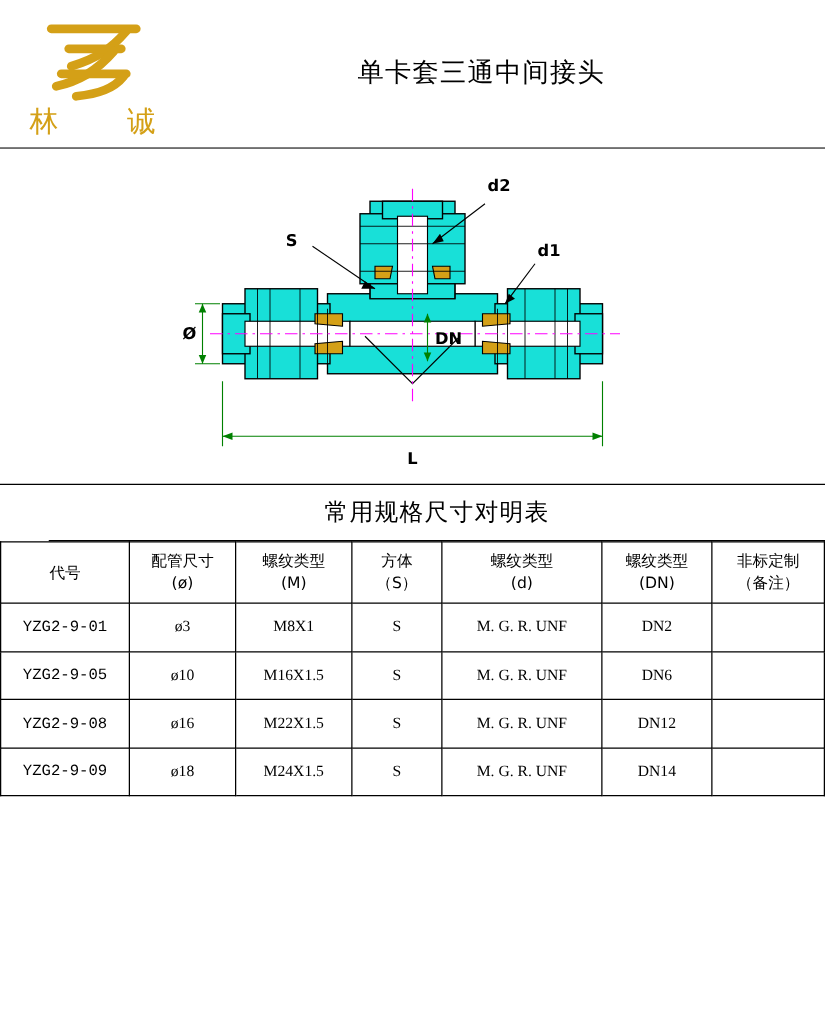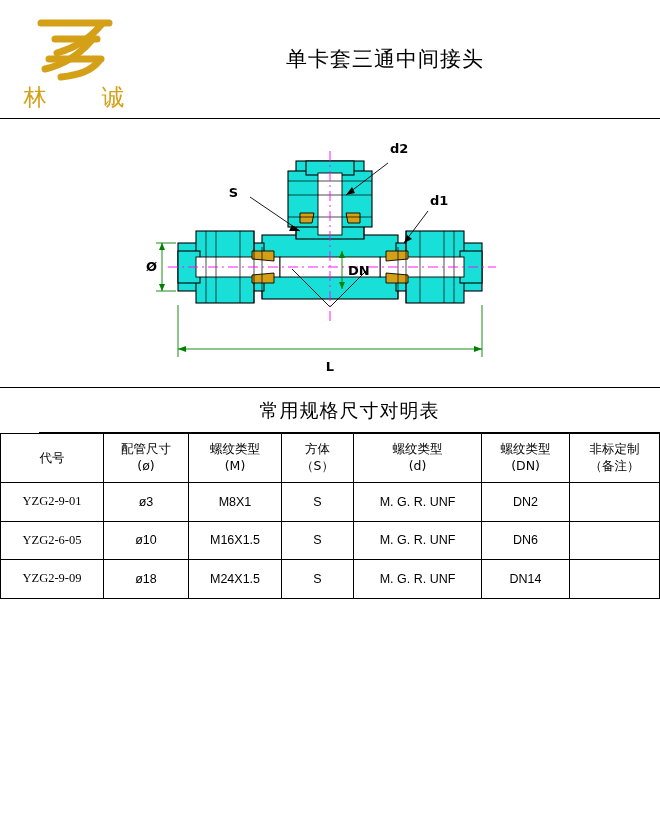--- a/index.html
+++ b/index.html
@@ -92,26 +92,26 @@
   }
   table.spec thead th {
     height: 48px;
     line-height: 1.35;
     font-weight: normal;
   }
   table.spec tbody td {
     height: 37.5px;
   }
   table.spec tbody td.code {
-    font-family: Liberation Serif, serif;
+    font-family: Liberation Mono, monospace;
     font-size: 12.5px;
     letter-spacing: 0px;
   }
   table.spec tbody td.mono {
-    font-family: Liberation Sans, sans-serif;
+    font-family: Liberation Serif, serif;
     font-size: 12.5px;
   }
   .hdr-line2 { display: block; }
   .col1 { width: 103px; }
   .col2 { width: 85px; }
   .col3 { width: 93px; }
   .col4 { width: 72px; }
   .col5 { width: 128px; }
   .col6 { width: 88px; }
   .col7 { width: auto; }
@@ -300,26 +300,35 @@
       <tr>
         <td class="code">YZG2-9-01</td>
         <td class="mono">ø3</td>
         <td class="mono">M8X1</td>
         <td class="mono">S</td>
         <td class="mono">M. G. R. UNF</td>
         <td class="mono">DN2</td>
         <td class="mono"></td>
       </tr>
       <tr>
-        <td class="code">YZG2-6-05</td>
+        <td class="code">YZG2-9-05</td>
         <td class="mono">ø10</td>
         <td class="mono">M16X1.5</td>
         <td class="mono">S</td>
         <td class="mono">M. G. R. UNF</td>
         <td class="mono">DN6</td>
+        <td class="mono"></td>
+      </tr>
+      <tr>
+        <td class="code">YZG2-9-08</td>
+        <td class="mono">ø16</td>
+        <td class="mono">M22X1.5</td>
+        <td class="mono">S</td>
+        <td class="mono">M. G. R. UNF</td>
+        <td class="mono">DN12</td>
         <td class="mono"></td>
       </tr>
       <tr>
         <td class="code">YZG2-9-09</td>
         <td class="mono">ø18</td>
         <td class="mono">M24X1.5</td>
         <td class="mono">S</td>
         <td class="mono">M. G. R. UNF</td>
         <td class="mono">DN14</td>
         <td class="mono"></td>

